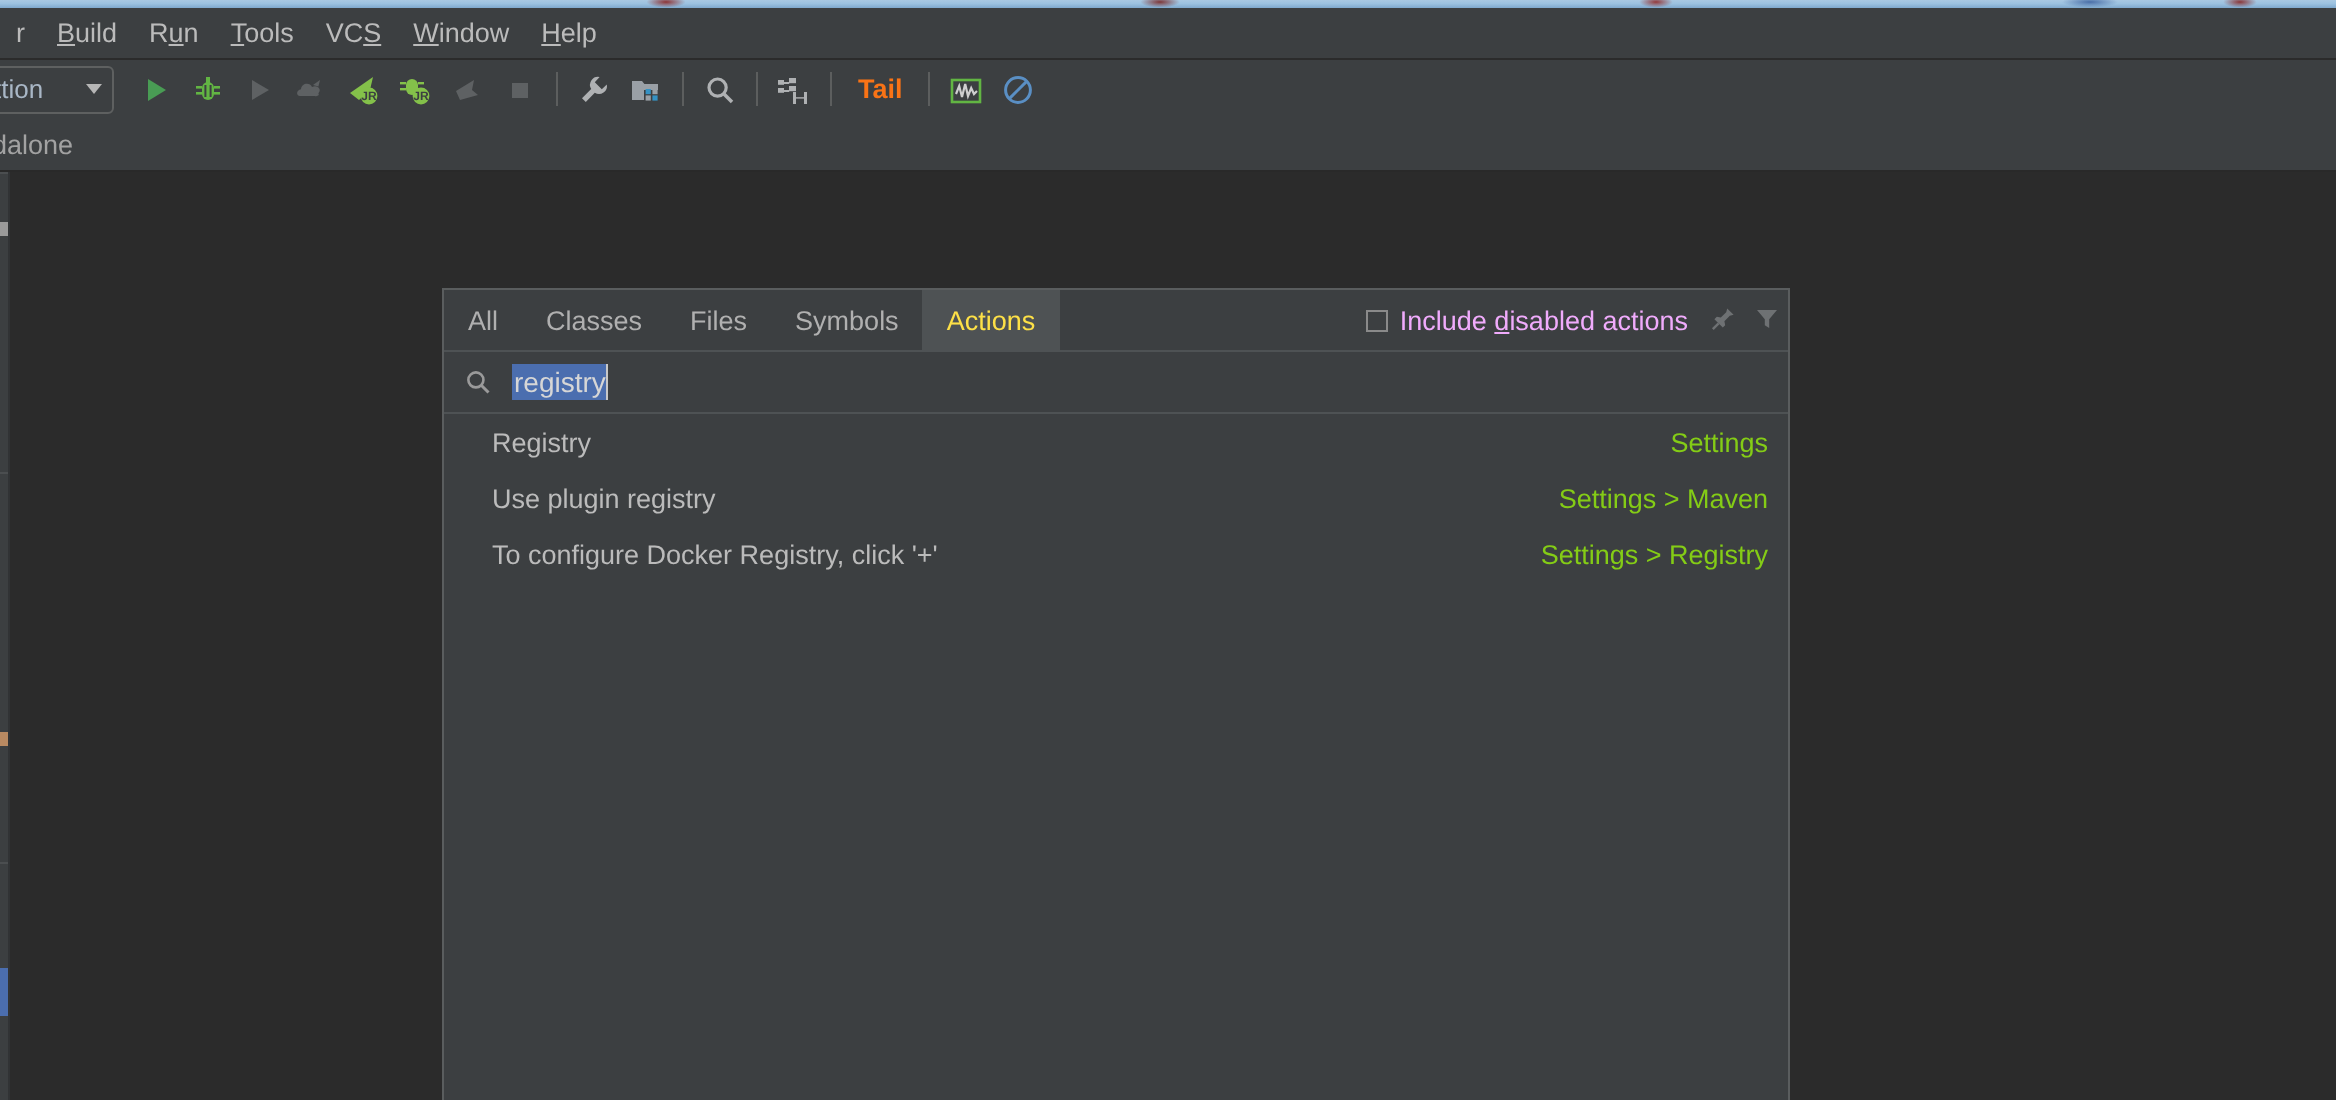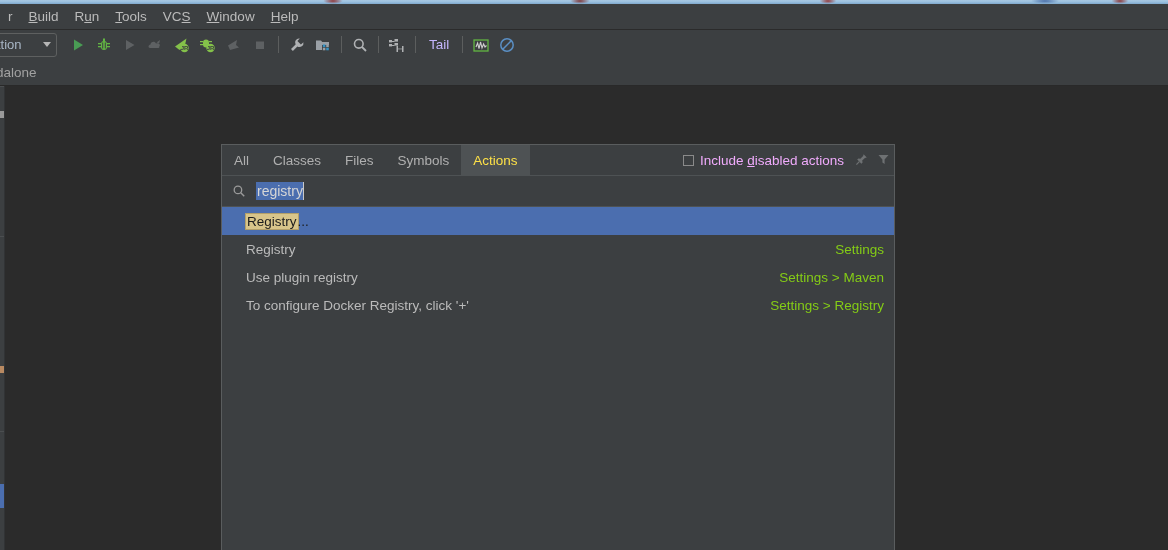--- a/index.html
+++ b/index.html
@@ -88,24 +88,25 @@
     display: flex; align-items: center; justify-content: center;
     flex: 0 0 auto;
   }
   .tb-sep {
     width: 1px; height: 17px;
     background: #5c5e5e;
     margin: 0 5px;
     flex: 0 0 auto;
   }
   .tb-text {
-    color: #c4b5fd;
+    color: #f97316;
     font-size: 13.5px;
     padding: 0 8px;
     white-space: nowrap;
+    font-weight: bold;
   }
 
   
   #breadcrumb-bar {
     position: absolute;
     left: 0; top: 60px;
     width: 1168px; height: 25px;
     background: #3c3f41;
     border-bottom: 1px solid #292929;
     display: flex; align-items: center;
@@ -451,25 +452,20 @@
   <div id="se-search-row">
     <svg width="14" height="14" viewBox="0 0 16 16">
       <circle cx="6.8" cy="6.8" r="4.3" fill="none" stroke="#9a9a9a" stroke-width="1.5"></circle>
       <line x1="10" y1="10" x2="14" y2="14" stroke="#9a9a9a" stroke-width="1.7"></line>
     </svg>
     <span id="se-search-text">registry</span>
   </div>
 
   <div id="se-results-list">
 
-    <div class="se-result-row selected">
-      <span class="se-result-title"><span class="match">Registry</span><span>...</span></span>
-      <span class="se-result-spacer"></span>
-      <span class="se-result-location"></span>
-    </div>
 
     <div class="se-result-row">
       <span class="se-result-title">Registry</span>
       <span class="se-result-spacer"></span>
       <span class="se-result-location">Settings</span>
     </div>
 
     <div class="se-result-row">
       <span class="se-result-title">Use plugin registry</span>
       <span class="se-result-spacer"></span>

